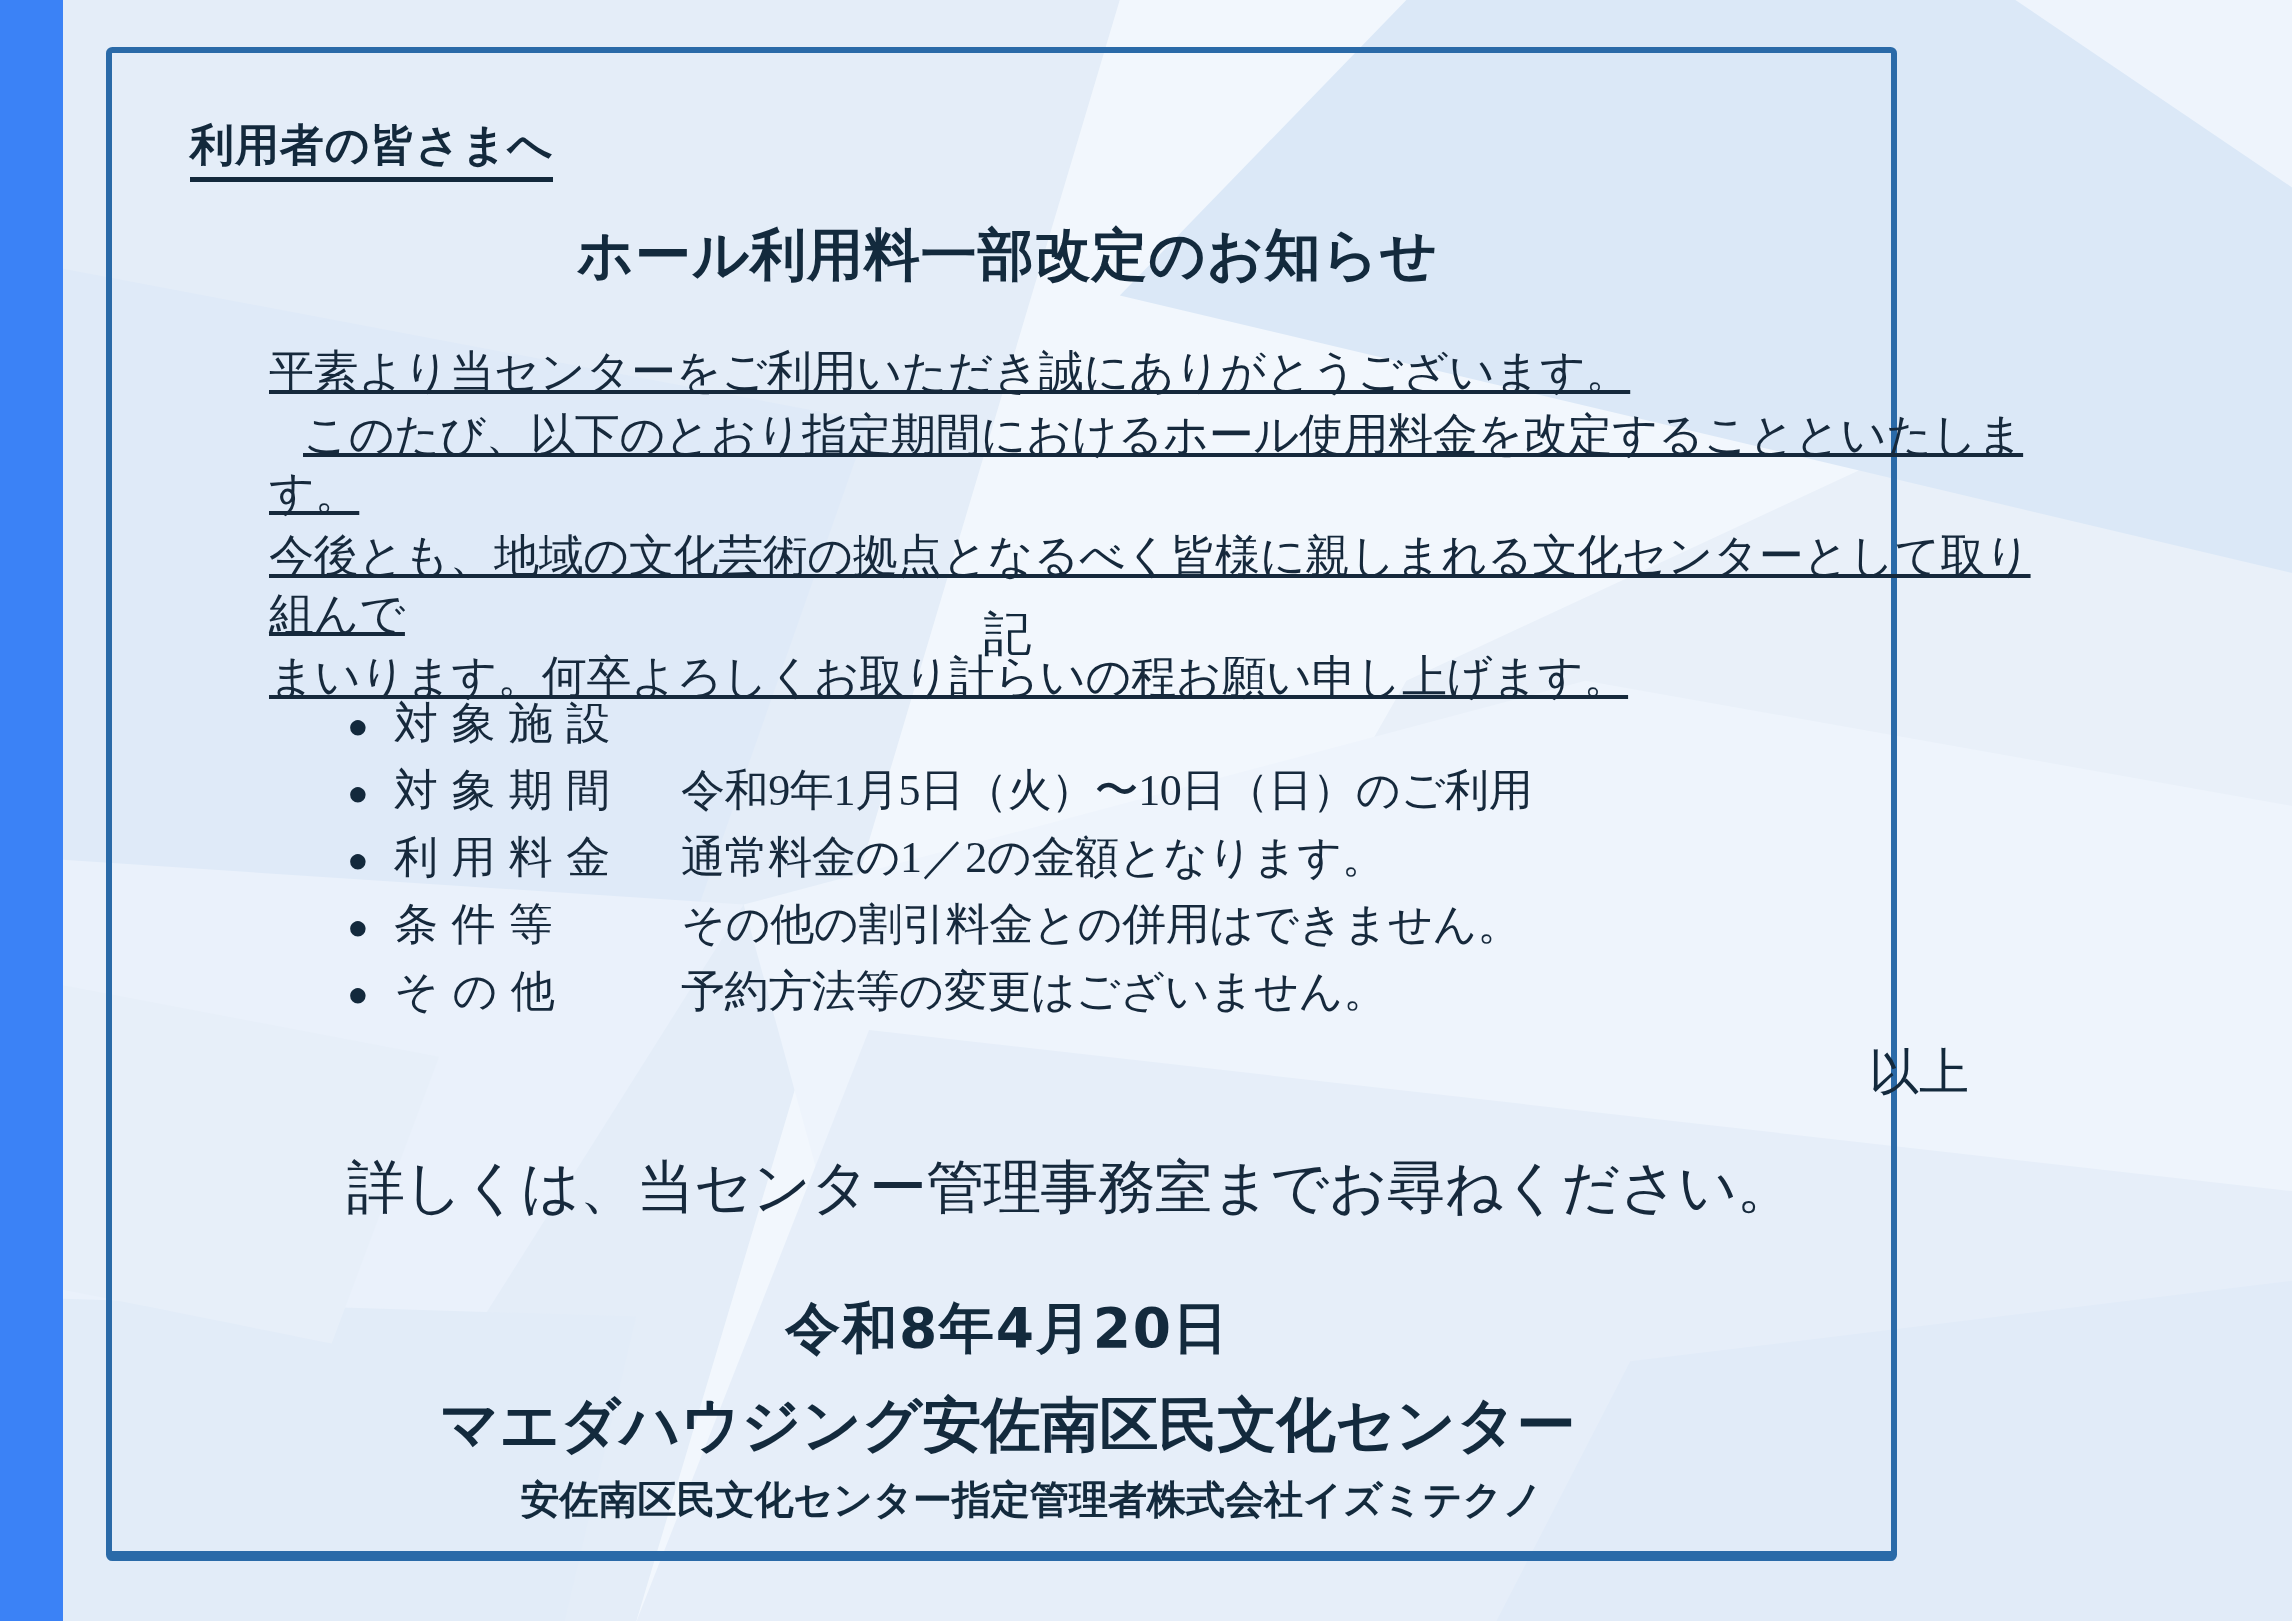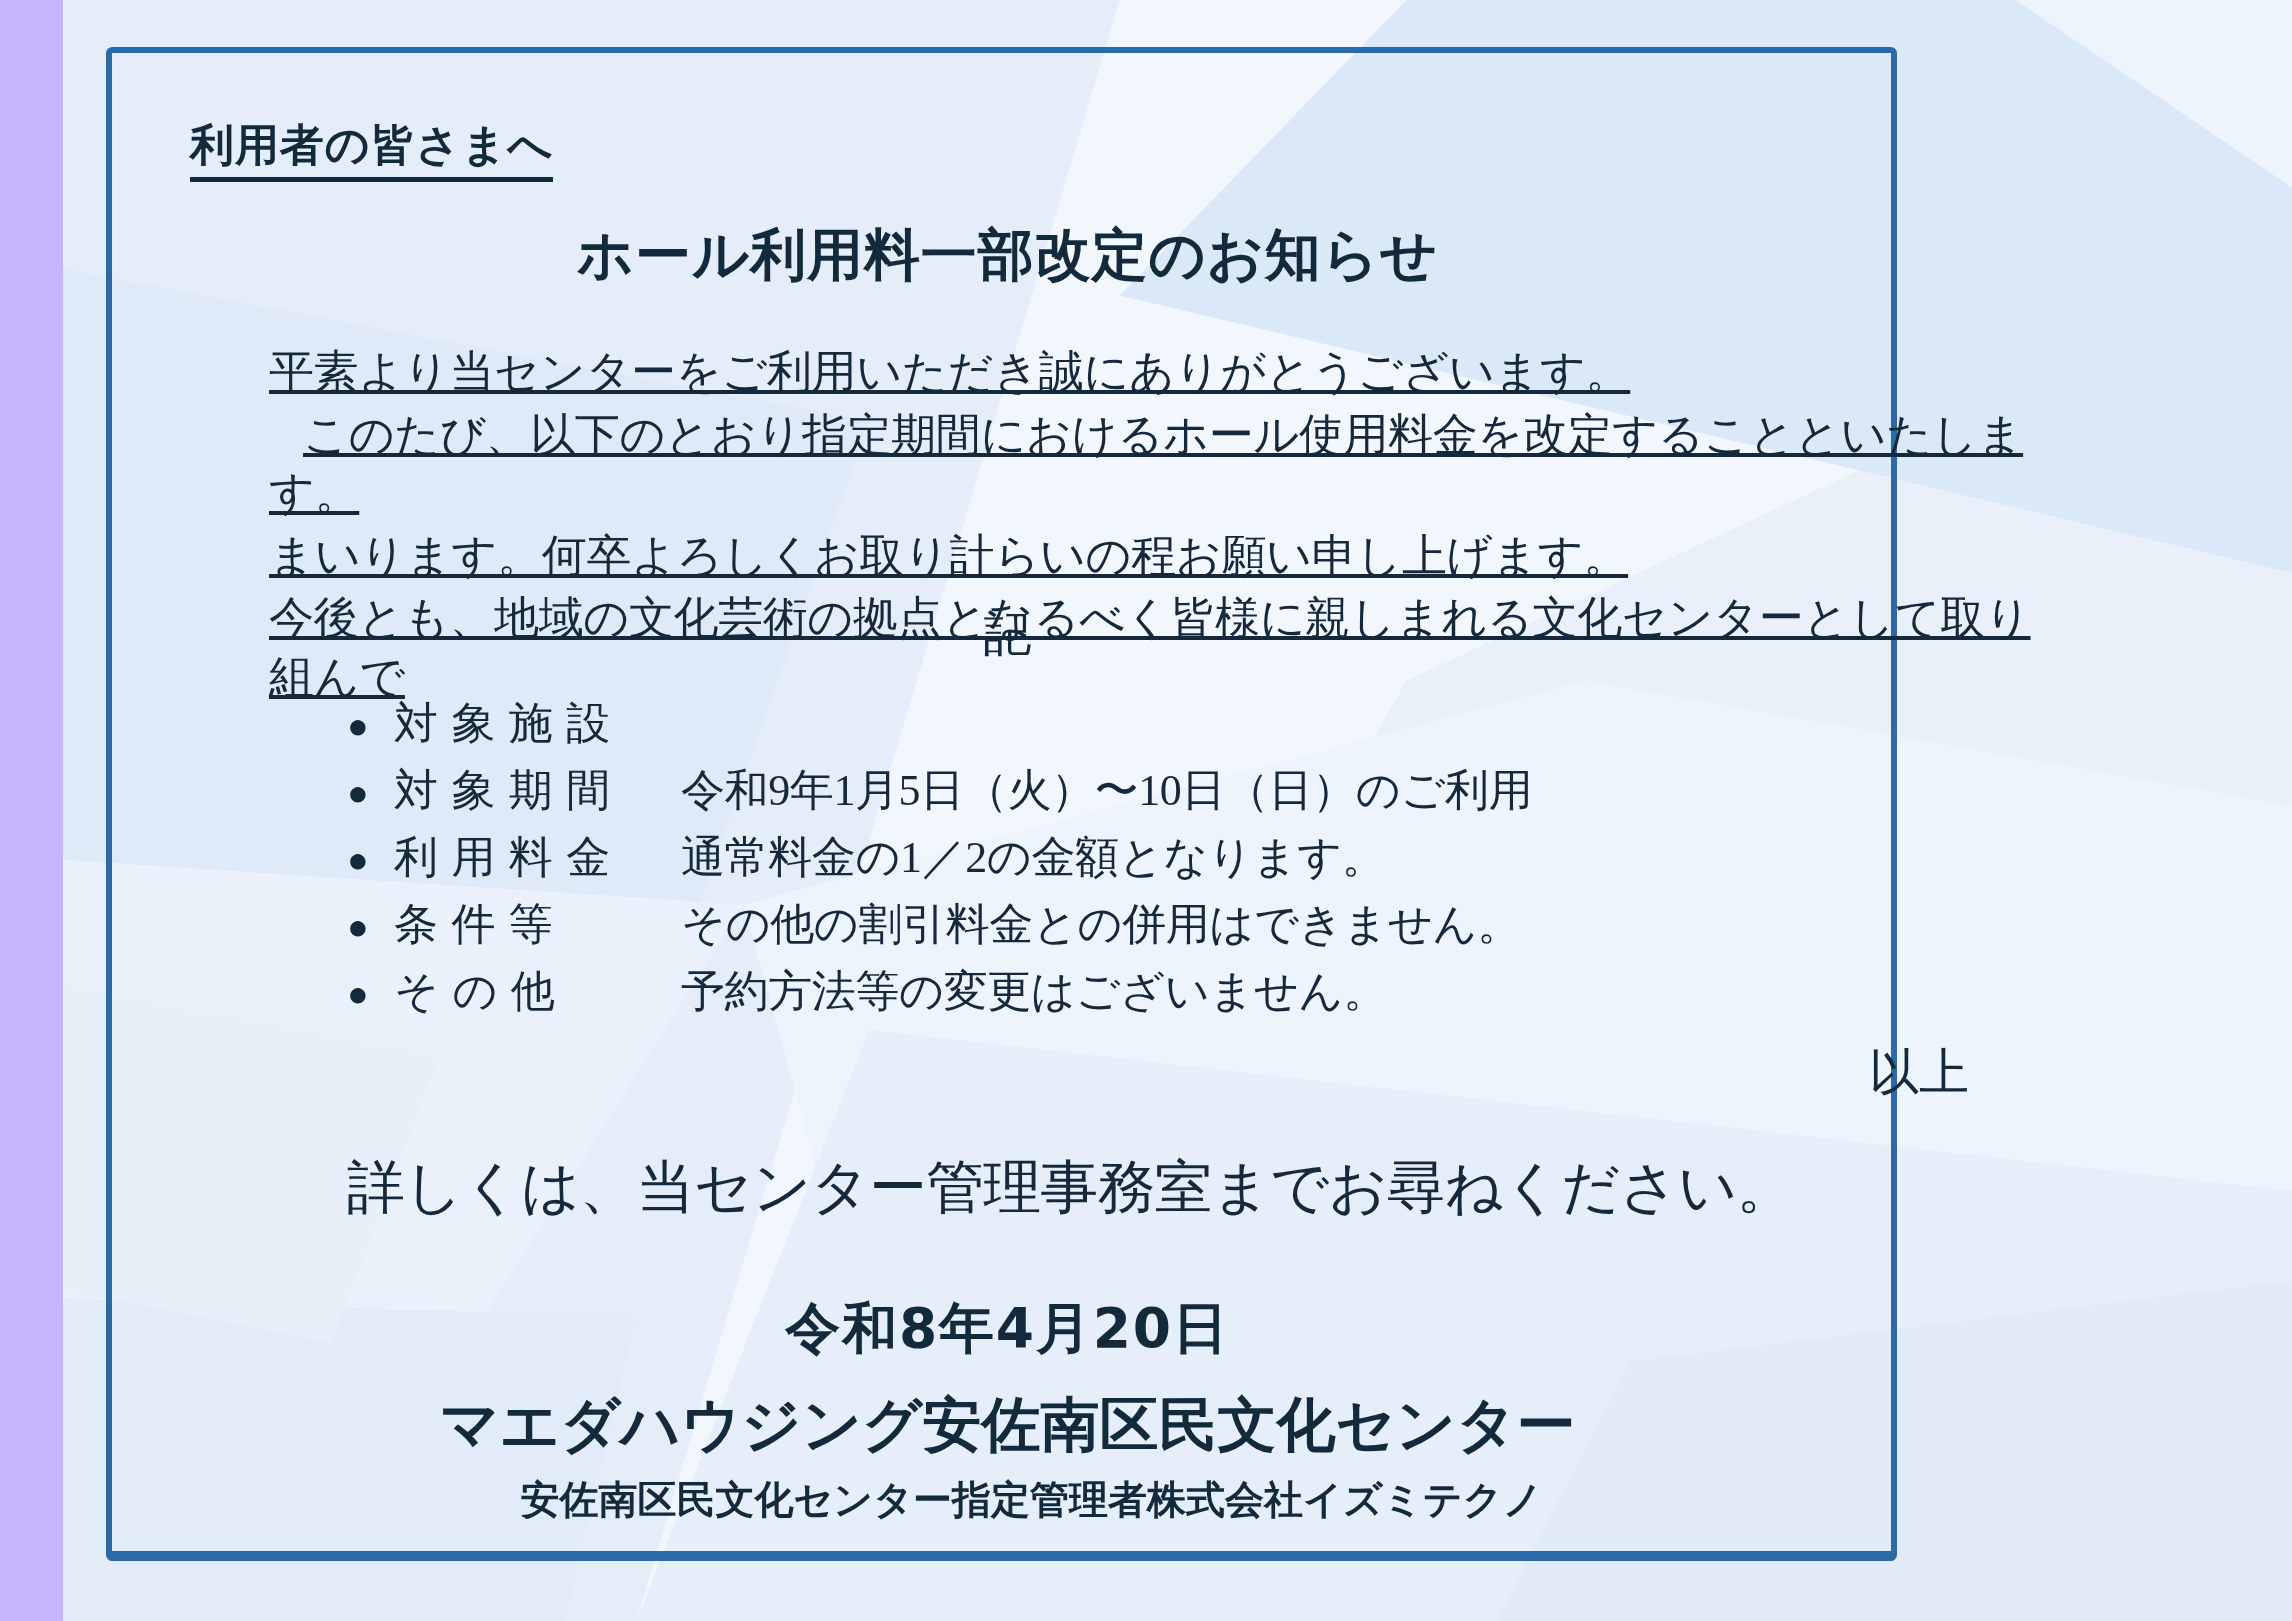--- a/index.html
+++ b/index.html
@@ -6,21 +6,21 @@
     margin: 0;
     padding: 0;
     background: #ffffff;
   }
 
   .page {
     position: relative;
     width: 2293px;
     height: 1622px;
     overflow: hidden;
-    background: #c4b5fd;
+    background: #3b82f6;
     font-family: "Liberation Serif", "DejaVu Serif", serif;
     color: #14293d;
   }
 
   
   .bg-art {
     position: absolute;
     left: 63px;
     top: 0;
     width: 2230px;
@@ -205,22 +205,22 @@
 
   <div class="notice-frame"></div>
 
   <div class="addressee">利用者の皆さまへ</div>
 
   <div class="notice-title">ホール利用料一部改定のお知らせ</div>
 
   <div class="body-copy">
     <p>平素より当センターをご利用いただき誠にありがとうございます。</p>
     <p class="indent">このたび、以下のとおり指定期間におけるホール使用料金を改定することといたします。</p>
+    <p>今後とも、地域の文化芸術の拠点となるべく皆様に親しまれる文化センターとして取り組んで</p>
     <p>まいります。何卒よろしくお取り計らいの程お願い申し上げます。</p>
-    <p>今後とも、地域の文化芸術の拠点となるべく皆様に親しまれる文化センターとして取り組んで</p>
   </div>
 
   <div class="ki-mark">記</div>
 
   <div class="detail-list">
 
     <div class="detail-row">
       <span class="row-bullet">●</span>
       <span class="row-label">対象施設</span>
     </div>

